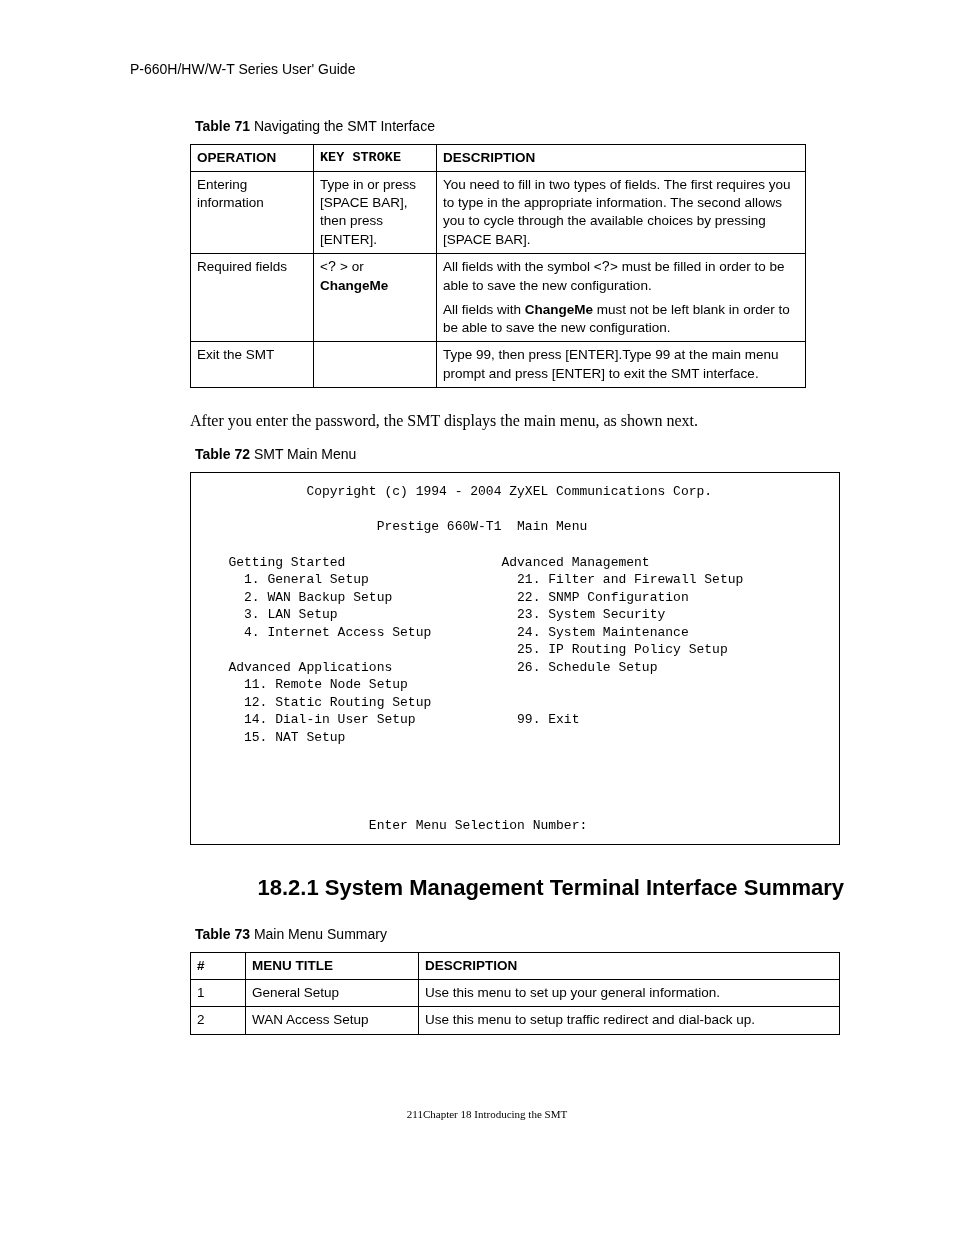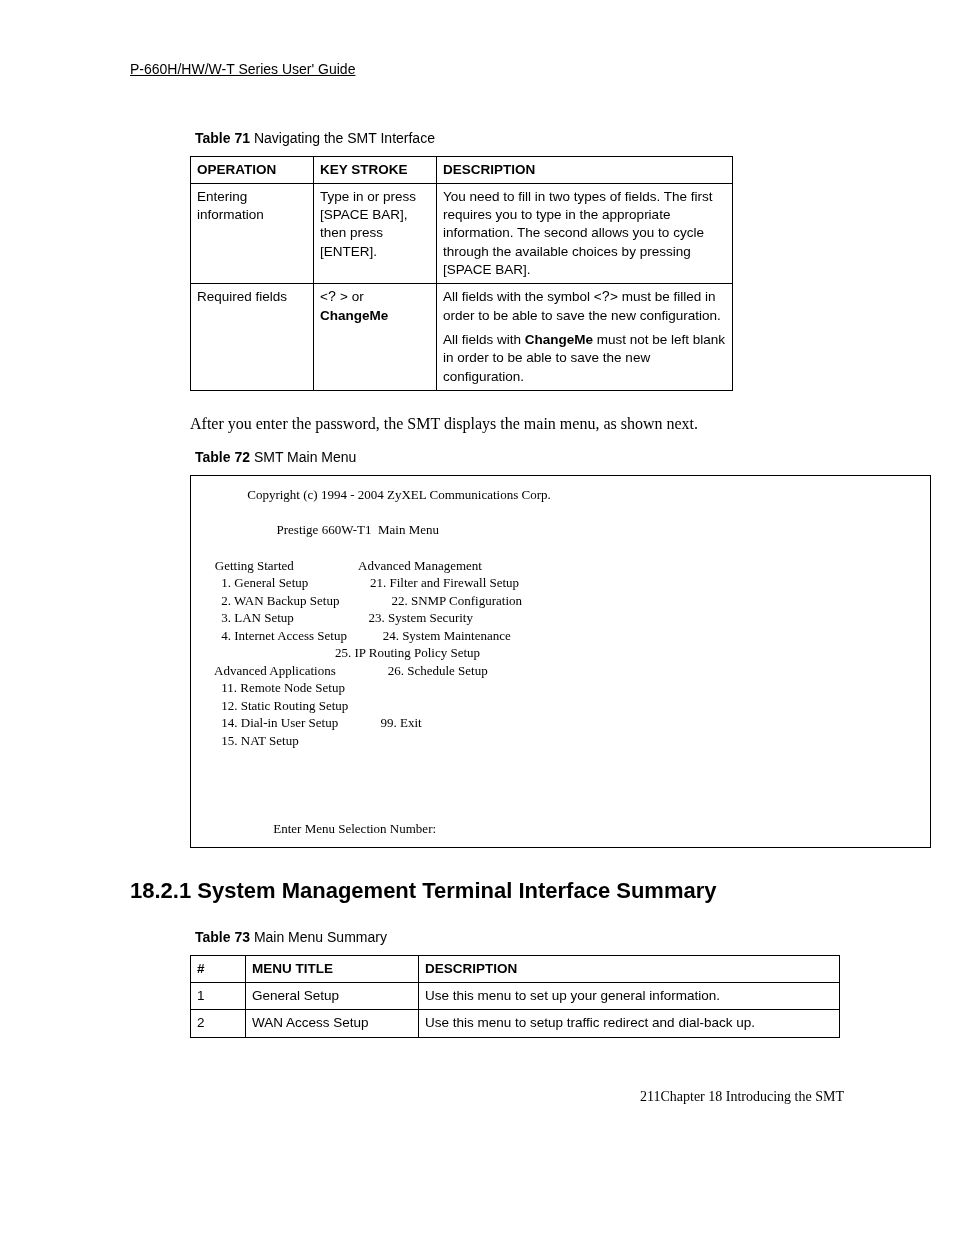--- a/index.html
+++ b/index.html
@@ -9,81 +9,81 @@
     background: #fff;
     margin: 0;
     padding: 60px 110px 60px 130px;
     width: 954px;
     box-sizing: border-box;
     line-height: 1.35;
   }
   .header-line {
     font-size: 14px;
     font-family: Arial, Helvetica, sans-serif;
-    margin-bottom: 50px;
-    text-decoration: underline;
+    margin-bottom: 38px;
   }
   .table-caption {
     font-family: Liberation Sans, sans-serif;
     font-size: 14px;
     margin-top: 10px;
     margin-bottom: 8px;
     margin-left: 65px;
   }
   .table-caption .bold { font-weight: bold; }
   table {
     border-collapse: collapse;
     margin-left: 60px;
     font-family: Arial, Helvetica, sans-serif;
     font-size: 13.5px;
   }
-  table.t71 { width: 543px; }
+  table.t71 { width: 616px; }
   table.t73 { width: 650px; }
   th, td {
     border: 1px solid #000;
     padding: 4px 6px;
     vertical-align: top;
     text-align: left;
   }
   th {
     font-weight: bold;
   }
   .col-op   { width: 110px; }
-  .col-key  { width: 110px; }
+  .col-key  { width: 110px; font-family: Liberation Mono, monospace; }
   .col-desc { }
   .col-num  { width: 42px; }
   .col-title{ width: 160px; }
   .body-para {
     font-family: "Times New Roman", Times, serif;
     font-size: 16px;
     margin: 22px 0 14px 60px;
   }
   .terminal-box {
     margin-left: 60px;
-    width: 741px;
+    width: 650px;
     border: 1px solid #000;
     padding: 10px 14px 10px 14px;
-    font-family: Liberation Serif, serif;
+    font-family: Liberation Mono, monospace;
     font-size: 13px;
     white-space: pre;
     line-height: 1.35;
     box-sizing: border-box;
   }
   h2.section {
     font-family: Arial, Helvetica, sans-serif;
     font-size: 22px;
     font-weight: bold;
     margin: 28px 0 22px 0;
+    text-align: right;
   }
   .footer {
     display: flex;
-    justify-content: flex-end;
+    justify-content: center;
     font-family: "Times New Roman", Times, serif;
-    font-size: 14px;
-    margin-top: 50px;
+    font-size: 11px;
+    margin-top: 72px;
   }
   .bold-inline { font-weight: bold; }
   .mono { font-family: "Courier New", Courier, monospace; font-size: 14px;}
 </style>
 </head>
 <body>
 
 <div class="header-line">P-660H/HW/W-T Series User' Guide</div>
 
 <div class="table-caption">
@@ -106,20 +106,25 @@
     <td>Required fields</td>
     <td>
       <span>&lt;</span><span class="mono">?</span><span> &gt; or </span><br>
       <span class="bold-inline">ChangeMe</span>
     </td>
     <td>
       <span>All fields with the symbol &lt;</span><span class="mono">?</span><span>&gt; must be filled in order to be able to save the new configuration.</span>
       <div style="height:6px"></div>
       <span>All fields with </span><span class="bold-inline">ChangeMe</span><span> must not be left blank in order to be able to save the new configuration.</span>
     </td>
+  </tr>
+  <tr>
+    <td>Exit the SMT</td>
+    <td></td>
+    <td>Type 99, then press [ENTER].Type 99 at the main menu prompt and press [ENTER] to exit the SMT interface.</td>
   </tr>
 </tbody>
   </table>
 
 <p class="body-para">After you enter the password, the SMT displays the main menu, as shown next.</p>
 
 <div class="table-caption">
   <span class="bold">Table 72</span><span>   SMT Main Menu</span>
 </div>
 

